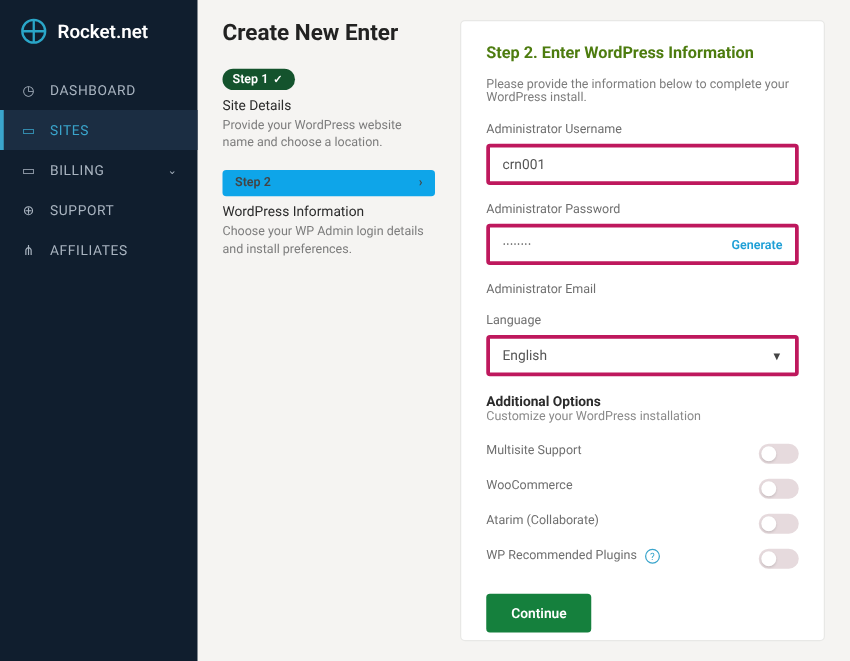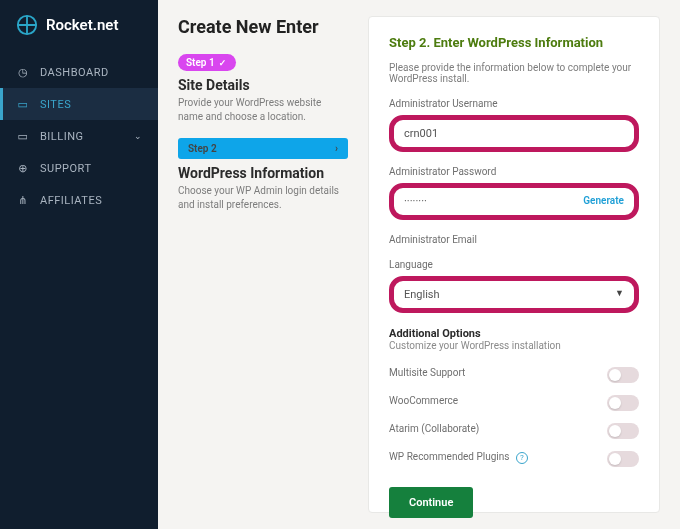--- a/index.html
+++ b/index.html
@@ -8,31 +8,31 @@
 .brand{display:flex;align-items:center;gap:8px;padding:0 16px 20px;font-weight:600;font-size:15px}
 .brand svg{width:22px;height:22px;color:#2aa6c8}
 .nav{list-style:none}
 .nav-item{display:flex;align-items:center;gap:10px;padding:9px 16px;font-size:11px;letter-spacing:.5px;color:#a9b4c0;cursor:pointer}
 .nav-item.active{background:#1b2d42;color:#3aa5cc;border-left:3px solid #3aa5cc;padding-left:13px}
 .nav-item .nicon{width:14px;height:14px;display:inline-flex;align-items:center;justify-content:center}
 .nav-item .chev{margin-left:auto;font-size:9px}
 .main{flex:1;padding:16px 20px;display:flex;gap:20px;overflow:auto}
 .stepscol{width:170px;flex-shrink:0}
 h1.page-title{font-size:18px;font-weight:700;color:#222;margin-bottom:14px}
-.pill{display:inline-flex;align-items:center;background:#d946ef;color:#fff;border-radius:12px;font-size:10px;font-weight:600;padding:3px 10px 3px 8px;gap:4px;margin-bottom:6px}
+.pill{display:inline-flex;align-items:center;background:#14532d;color:#fff;border-radius:12px;font-size:10px;font-weight:600;padding:3px 10px 3px 8px;gap:4px;margin-bottom:6px}
 .pill .chk{font-size:9px}
-.step-heading{font-size:14px;font-weight:700;color:#2b2b2b;margin-bottom:3px}
+.step-heading{font-size:11px;font-weight:400;color:#2b2b2b;margin-bottom:3px}
 .step-desc{font-size:10px;color:#7d7d7d;line-height:1.4;margin-bottom:14px}
 .step2-tab{background:#0ea5e9;border-radius:3px;padding:5px 10px;font-size:10px;font-weight:600;color:#444;display:flex;justify-content:space-between;align-items:center;margin-bottom:6px}
 .panel{flex:1;background:#fff;border:1px solid #e8e8e6;border-radius:4px;padding:18px 20px 24px}
 h2.panel-title{font-size:13px;font-weight:700;color:#4d7c0f;margin-bottom:12px}
 .hint{font-size:10px;color:#7d7d7d;margin-bottom:14px}
 .field{margin-bottom:14px}
 .field-label{display:block;font-size:10px;color:#6f6f6f;margin-bottom:6px}
-.input{width:100%;border:5px solid #be185d;border-radius:14px;padding:7px 10px;font-size:11px;color:#555;display:flex;align-items:flex-start}
+.input{width:100%;border:3px solid #be185d;border-radius:3px;padding:7px 10px;font-size:11px;color:#555;display:flex;align-items:flex-end}
 .input.pw{justify-content:space-between}
 .gen{color:#1e9fd6;font-size:10px;font-weight:600;cursor:pointer}
 .select{justify-content:space-between}
 .caret{font-size:9px;color:#444}
 .addl-title{font-size:11px;font-weight:700;color:#2b2b2b;margin-top:6px}
 .addl-sub{font-size:10px;color:#8a8a8a;margin-bottom:10px}
 .option-row{display:flex;justify-content:space-between;align-items:flex-start;padding:6px 0;font-size:10px;color:#6f6f6f}
 .toggle{width:32px;height:16px;border-radius:10px;background:#e6dadd;position:relative;cursor:pointer}
 .toggle::after{content:"";position:absolute;width:12px;height:12px;background:#fff;border-radius:50%;top:2px;left:2px;box-shadow:0 1px 2px rgba(0,0,0,.15)}
 .info-icon{display:inline-flex;width:12px;height:12px;border:1px solid #3aa5cc;border-radius:50%;color:#3aa5cc;font-size:8px;align-items:center;justify-content:center;margin-left:4px}

